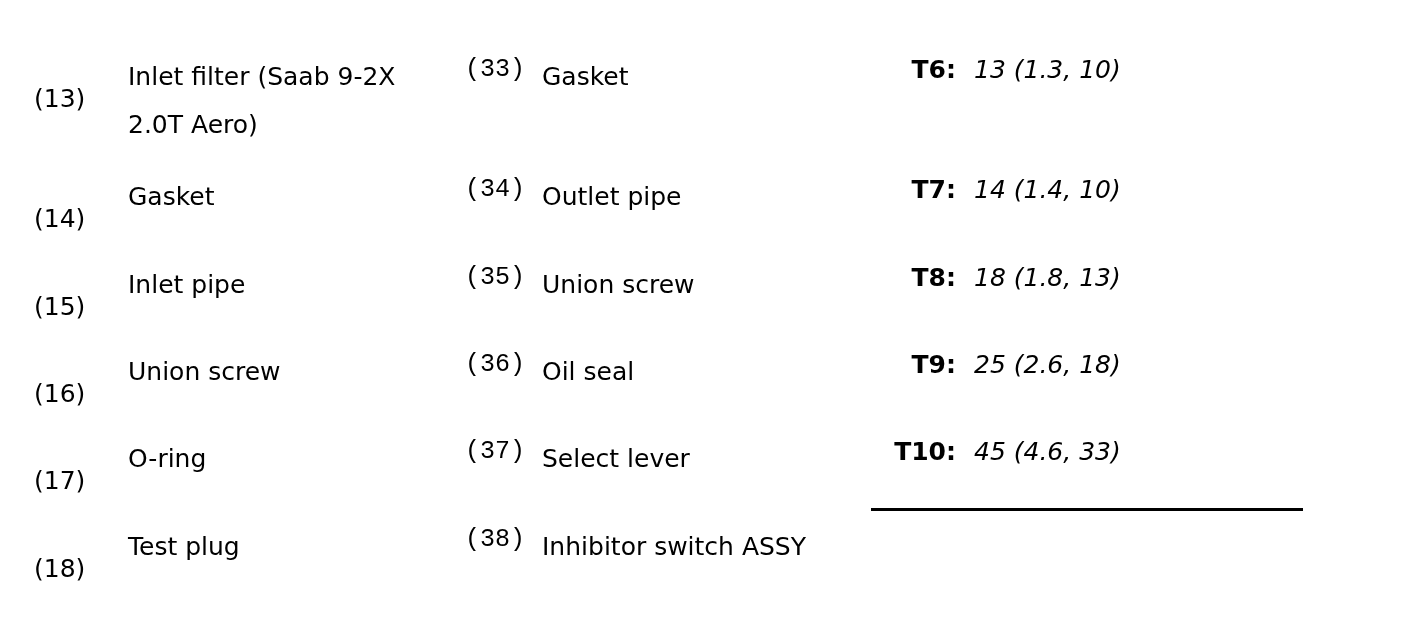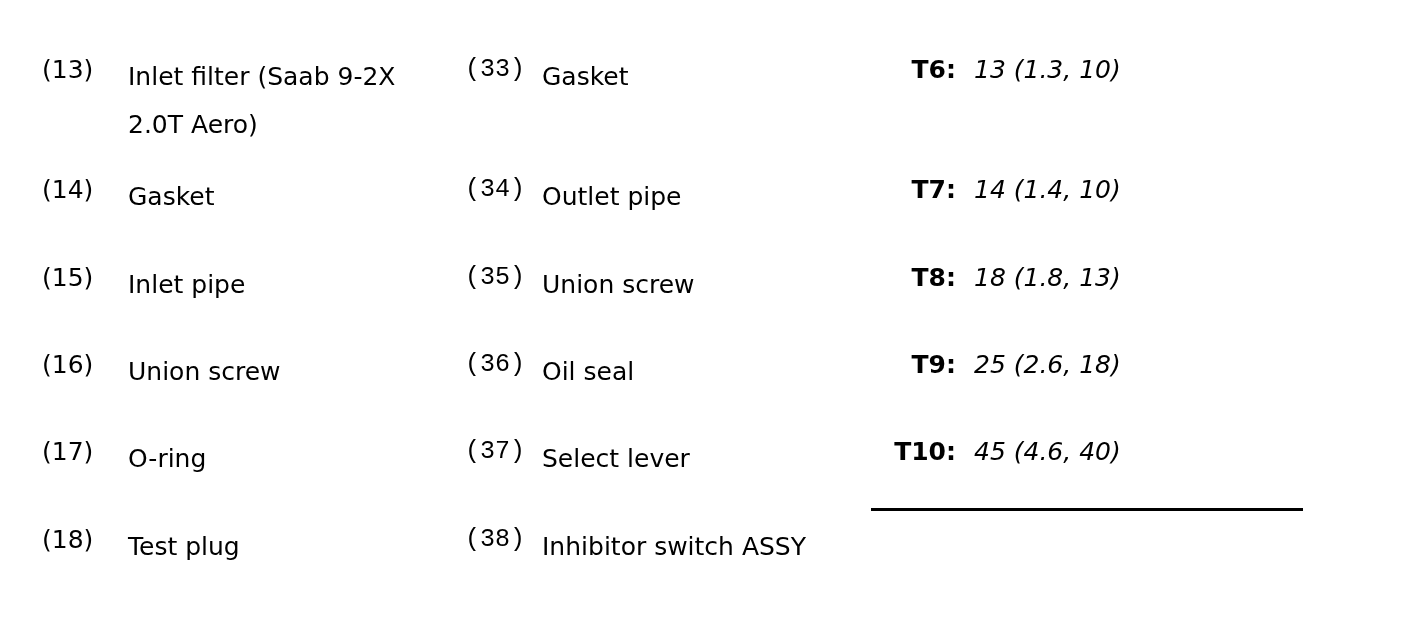--- a/index.html
+++ b/index.html
@@ -36,21 +36,21 @@
     white-space: pre;
   }
   .col-name {
     position: absolute;
     font-size: 25px;
     line-height: 48px;
     white-space: pre-wrap;
   }
 
   
-  .c1 .col-ref  { left: 42px; }
+  .c1 .col-ref  { left: 34px; margin-top: 29px; }
   .c1 .col-name { left: 128px; width: 320px; }
 
   
   .c2 .col-ref  { left: 465px; font-family: Liberation Mono, monospace; }
   .c2 .col-name { left: 542px; width: 330px; }
 
   
   .torque-row {
     position: absolute;
     left: 860px;
@@ -148,21 +148,21 @@
   <div class="parts-row c1" style="top:435px;">
     <span class="col-ref">(17)</span>
     <span class="col-name">O-ring</span>
   </div>
   <div class="parts-row c2" style="top:435px;">
     <span class="col-ref">(37)</span>
     <span class="col-name">Select lever</span>
   </div>
   <div class="torque-row" style="top:435px;">
     <span class="torque-label">T10:</span>
-    <span class="torque-value">45 (4.6, 40)</span>
+    <span class="torque-value">45 (4.6, 33)</span>
   </div>
 
   <div class="parts-row c1" style="top:523px;">
     <span class="col-ref">(18)</span>
     <span class="col-name">Test plug</span>
   </div>
   <div class="parts-row c2" style="top:523px;">
     <span class="col-ref">(38)</span>
     <span class="col-name">Inhibitor switch ASSY</span>
   </div>

